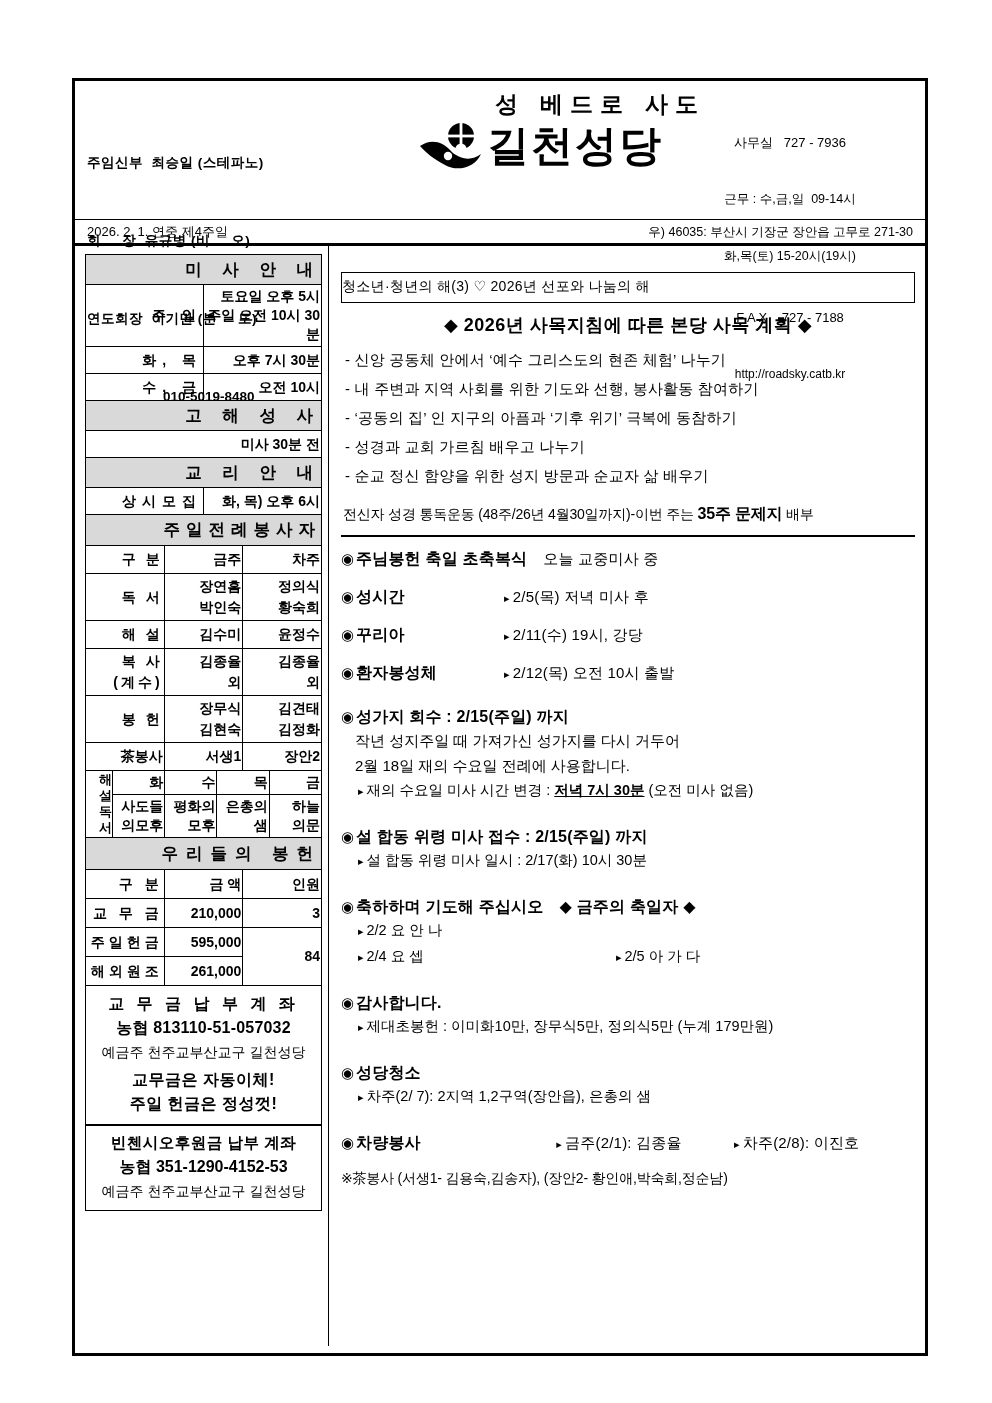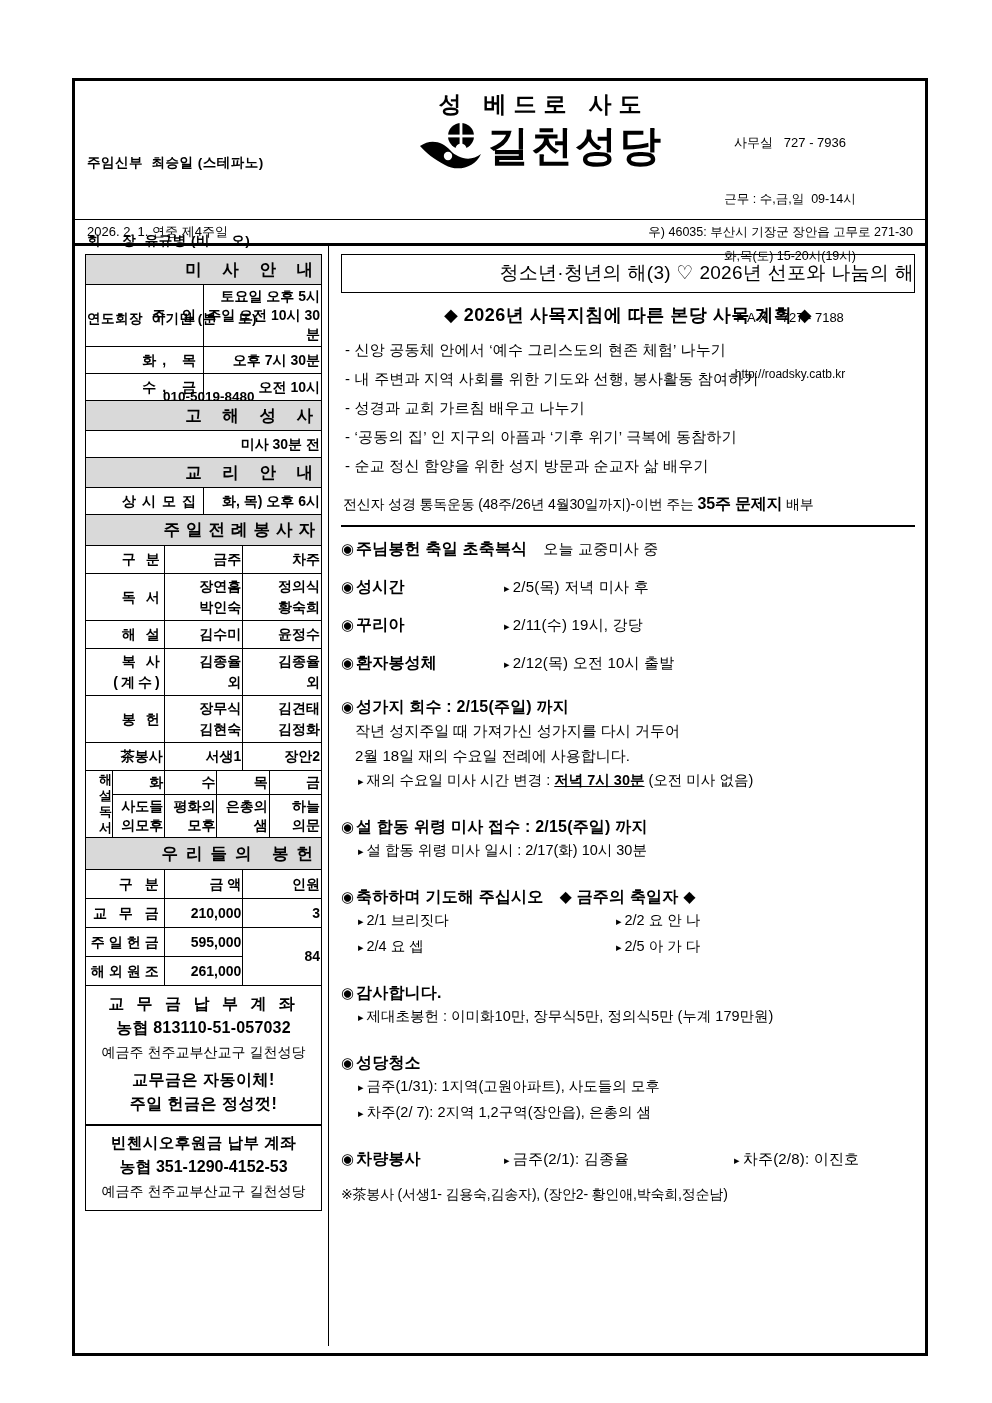--- a/index.html
+++ b/index.html
@@ -45,21 +45,21 @@
     white-space: pre;
   }
   .hdr-left div { white-space: pre; }
   .hdr-phone { padding-left: 76px; letter-spacing: 0px; }
 
   .hdr-center {
     position: absolute;
     left: 300px;
     top: 8px;
     width: 330px;
-    text-align: center;
+    text-align: right;
   }
   .logo-title {
     font-family: "DejaVu Sans", sans-serif;
     font-size: 23px;
     font-weight: bold;
     letter-spacing: 7px;
     padding-left: 7px;
     white-space: nowrap;
   }
   .logo-row {
@@ -191,24 +191,25 @@
     padding: 5px 2px 7px;
     line-height: 24px;
   }
   .box2 .ttl { font-size: 15.5px; font-weight: bold; letter-spacing: .5px;}
   .box2 .acct { font-size: 16px; font-weight: bold; }
   .box2 .owner { font-size: 14px; }
 
   
   .banner {
     border: 1px solid #000;
-    text-align: right;
-    font-size: 19px;
+    text-align: left;
+    font-size: 14px;
     padding: 5px 0 6px;
     letter-spacing: .3px;
+    margin-top: 18px;
   }
   .plan-title {
     text-align: center;
     font-size: 18px;
     font-weight: bold;
     margin: 10px 0 8px;
     letter-spacing: .5px;
   }
   .plan-item {
     font-size: 15px;
@@ -238,21 +239,21 @@
     letter-spacing: .2px;
   }
   .bullet {
     display: inline-block;
     width: 15px;
     flex: none;
     font-size: 15px;
     line-height: 1;
   }
   .n-title { margin-right: 16px; white-space: nowrap; }
-  .n-plain { font-weight: normal; font-size: 15px; }
+  .n-plain { font-weight: normal; font-size: 15px; text-align: center; }
   .n-title.w1 { min-width: 132px; }
   .sub {
     font-size: 14.5px;
     line-height: 25px;
     padding-left: 17px;
     white-space: nowrap;
   }
   .sub .arrow { font-size: 11px; margin-right: 3px; }
   .plainline {
     font-size: 15px;
@@ -463,22 +464,22 @@
     </div>
 
     <div class="col-right">
 
       <div class="banner">청소년·청년의 해(3)  ♡  2026년 선포와 나눔의 해</div>
 
       <div class="plan-title">◆ 2026년 사목지침에 따른 본당 사목 계획 ◆</div>
       <div>
         <div class="plan-item">- 신앙 공동체 안에서 ‘예수 그리스도의 현존 체험’ 나누기</div>
         <div class="plan-item">- 내 주변과 지역 사회를 위한 기도와 선행, 봉사활동 참여하기</div>
+        <div class="plan-item">- ‘공동의 집’ 인 지구의 아픔과 ‘기후 위기’ 극복에 동참하기</div>
         <div class="plan-item">- 성경과 교회 가르침 배우고 나누기</div>
-        <div class="plan-item">- ‘공동의 집’ 인 지구의 아픔과 ‘기후 위기’ 극복에 동참하기</div>
         <div class="plan-item">- 순교 정신 함양을 위한 성지 방문과 순교자 삶 배우기</div>
       </div>
 
       <div class="tongdok">
         <span>전신자 성경 통독운동 (48주/26년 4월30일까지)-이번 주는 </span><b>35주 문제지</b><span> 배부</span>
       </div>
 
       <hr class="hr-thick">
 
       <div class="notice">
@@ -537,21 +538,20 @@
       </div>
       <div class="spacer14"></div>
 
       <div class="notice">
         <div class="n-head">
           <span class="bullet">◉</span>
           <span class="n-title">축하하며 기도해 주십시오</span>
           <span>◆ 금주의 축일자 ◆</span>
         </div>
         <div class="two-col">
-          <span><span class="arrow">▸</span><span>2/1 브리짓다</span></span>
           <span><span class="arrow">▸</span><span>2/2 요 안 나</span></span>
         </div>
         <div class="two-col">
           <span><span class="arrow">▸</span><span>2/4 요     셉</span></span>
           <span><span class="arrow">▸</span><span>2/5 아 가 다</span></span>
         </div>
       </div>
       <div class="spacer14"></div>
 
       <div class="notice">
@@ -561,21 +561,20 @@
         </div>
         <div class="sub"><span class="arrow">▸</span><span>제대초봉헌 : 이미화10만, 장무식5만, 정의식5만 (누계 179만원)</span></div>
       </div>
       <div class="spacer14"></div>
 
       <div class="notice">
         <div class="n-head">
           <span class="bullet">◉</span>
           <span class="n-title">성당청소</span>
         </div>
-        <div class="sub"><span class="arrow">▸</span><span>금주(1/31): 1지역(고원아파트), 사도들의 모후</span></div>
         <div class="sub"><span class="arrow">▸</span><span>차주(2/ 7): 2지역 1,2구역(장안읍), 은총의 샘</span></div>
       </div>
       <div class="spacer14"></div>
 
       <div class="notice">
         <div class="n-head">
           <span class="bullet">◉</span>
           <span class="n-title w1">차량봉사</span>
           <span class="n-plain inline-pair">
             <span><span class="arrow">▸</span><span>금주(2/1): 김종율</span></span>

